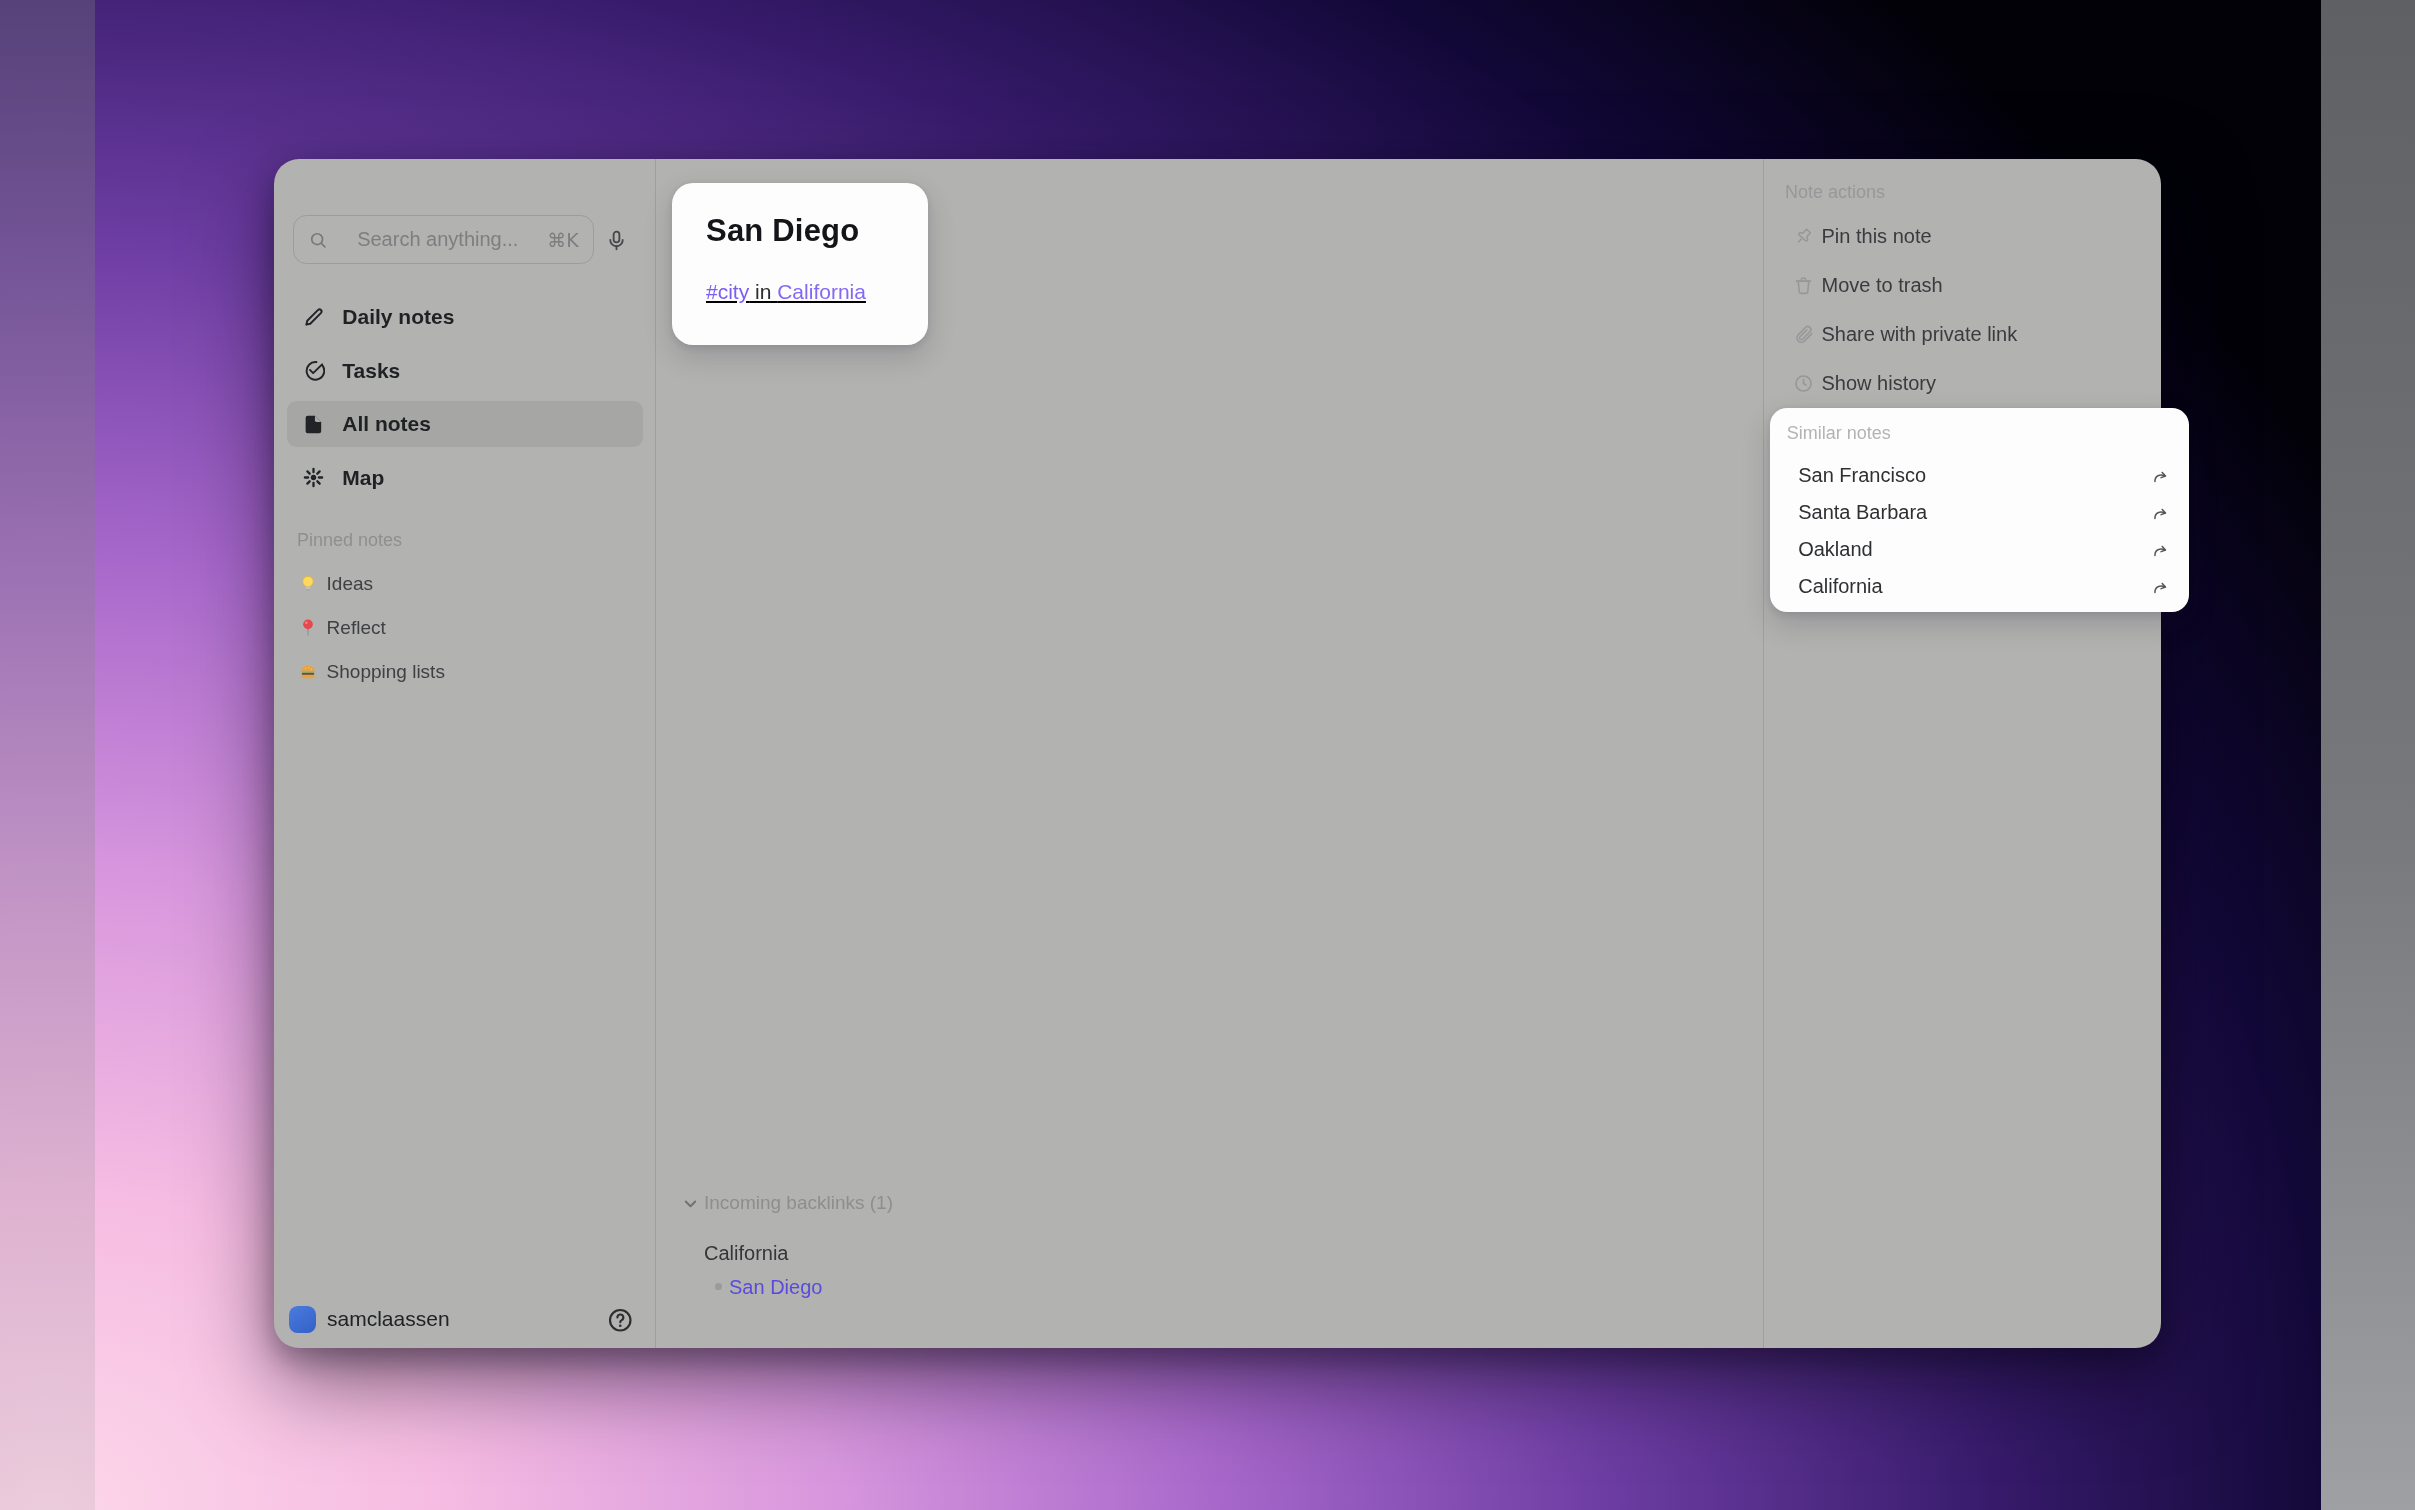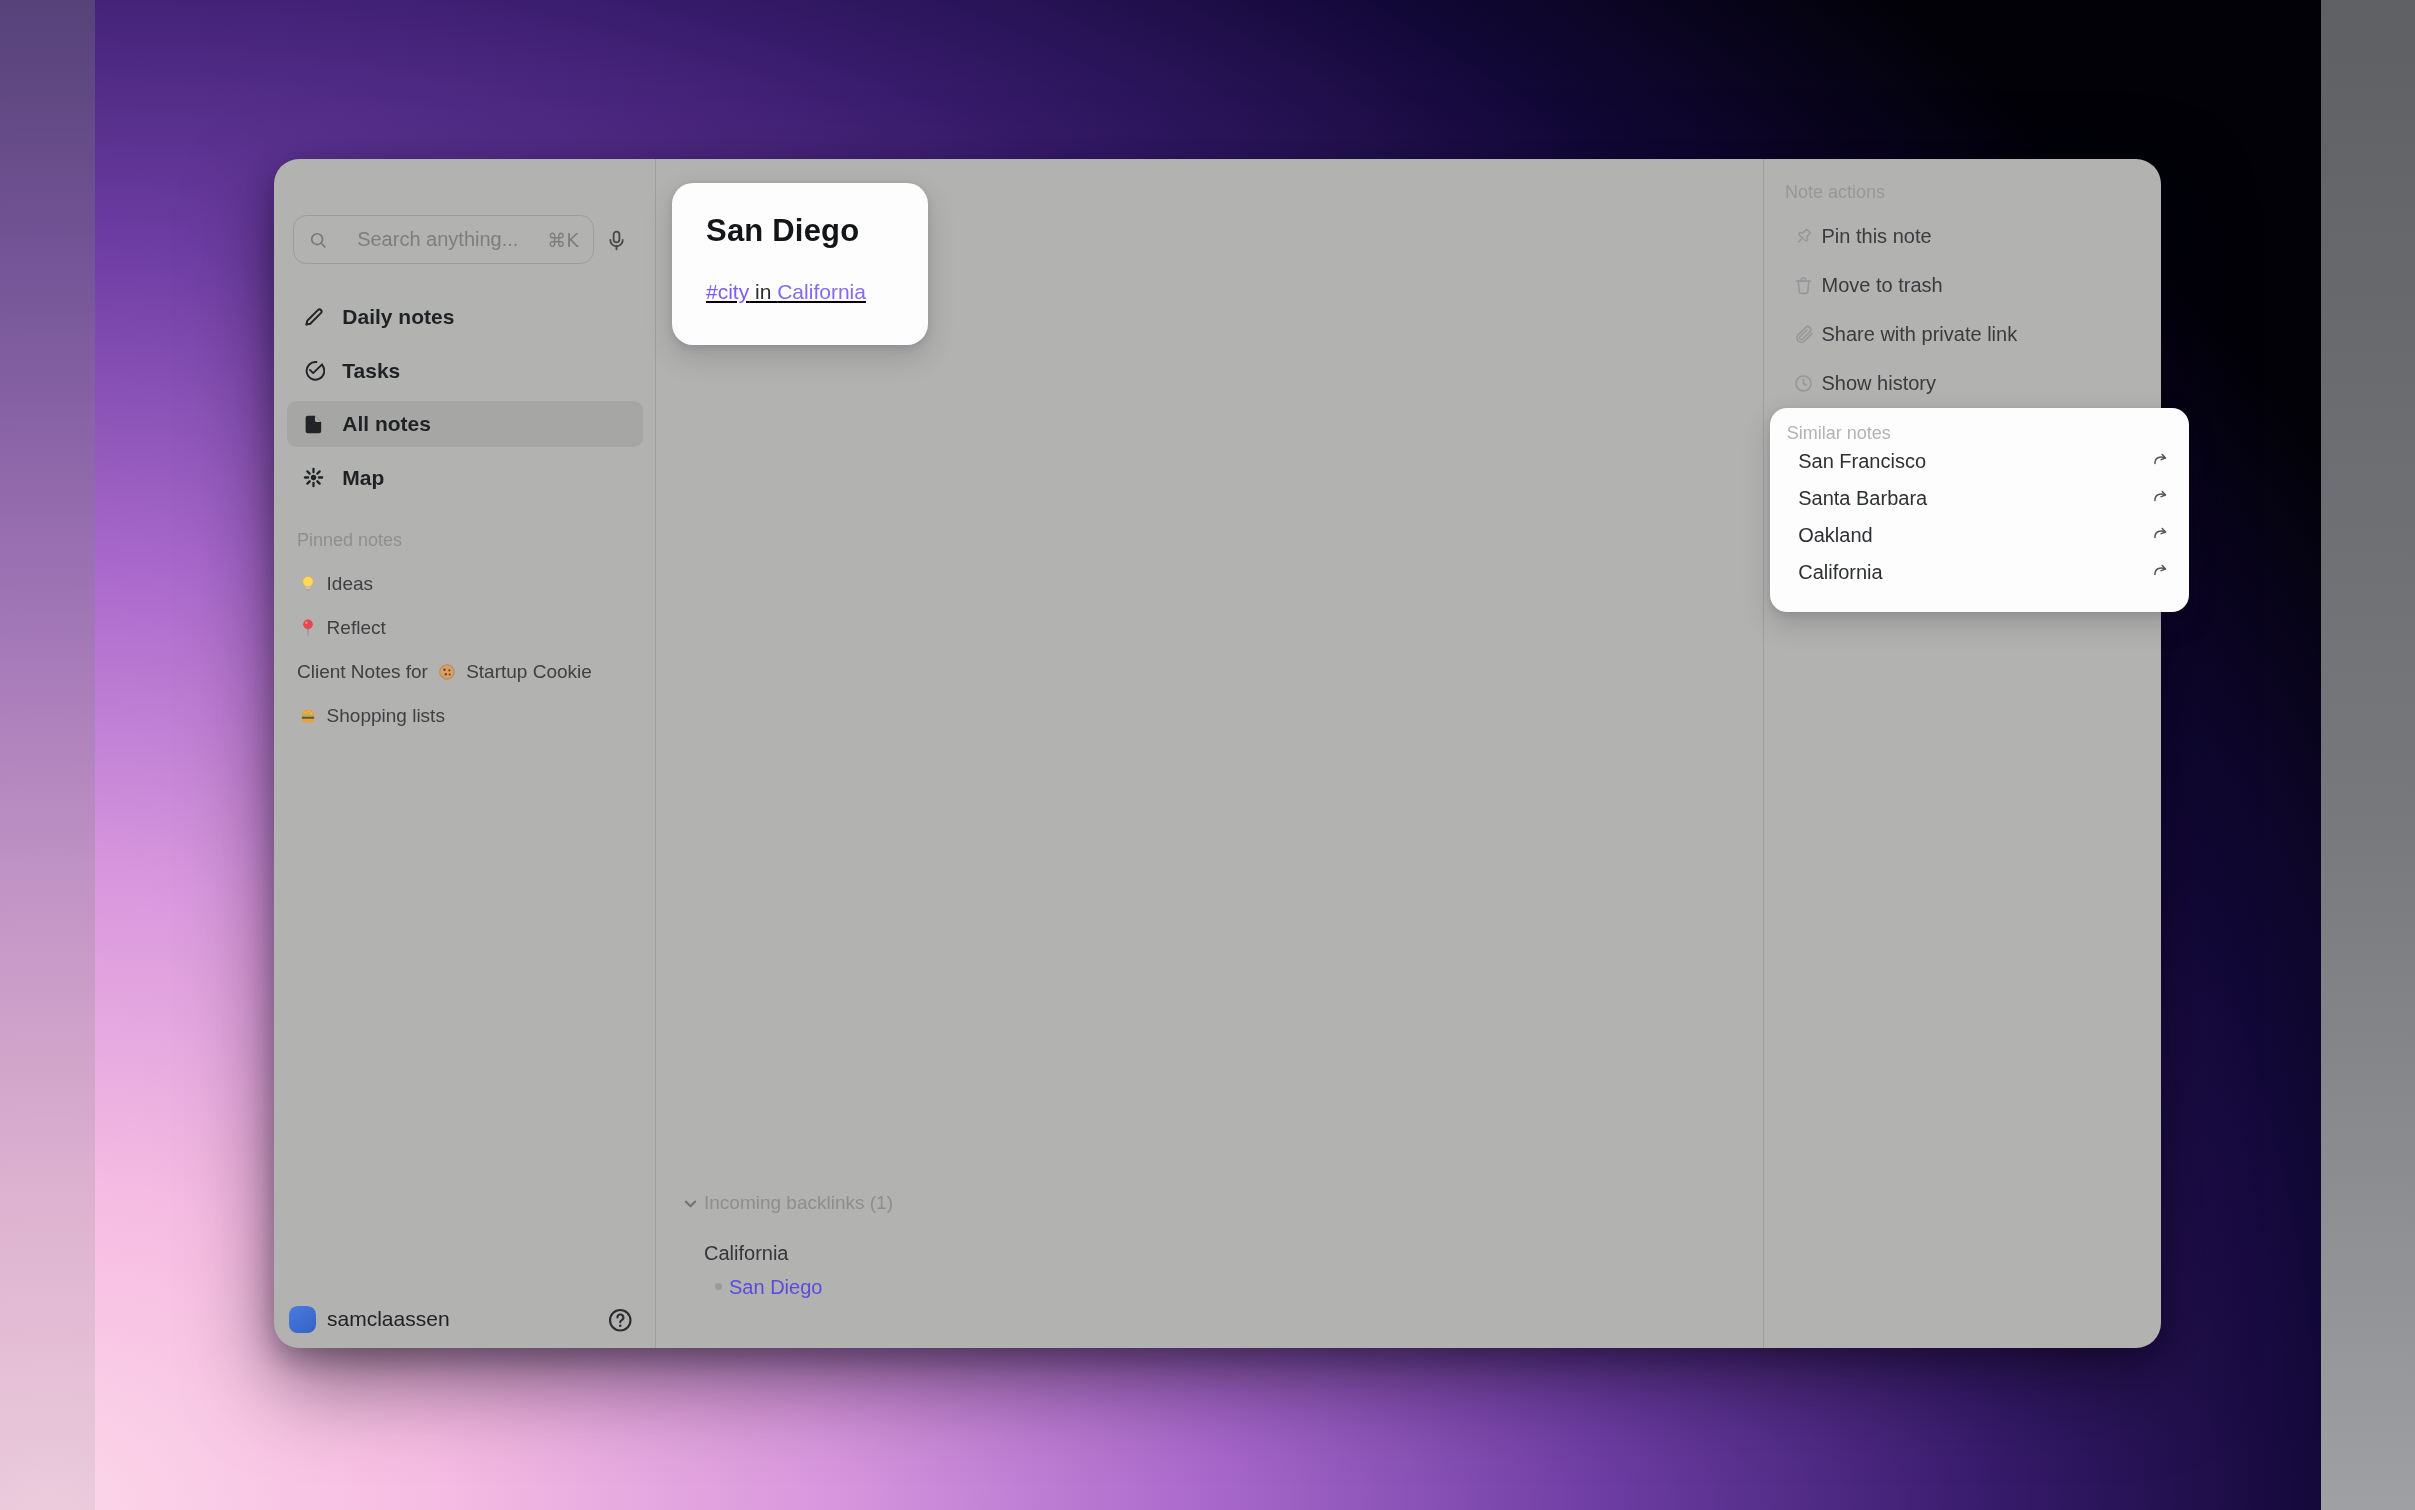--- a/index.html
+++ b/index.html
@@ -109,21 +109,21 @@
   .action-label { font-size:20px; font-weight:500; color:#3a3b3f; }
 
   .similar-card {
     position:absolute; left:5.7px; top:249px; width:419px; height:204px;
     background:#fdfdfd; border-radius:17px;
     box-shadow:0 11.4px 28.5px rgba(25,20,45,.18), 0 2.9px 7.6px rgba(25,20,45,.10);
   }
   .similar-header { position:absolute; left:17px; top:15px; font-size:18px; font-weight:500; color:#b2b3b5; }
   .similar-list { position:absolute; left:0; top:42px; width:100%; }
   .similar-row {
-    height:37px; display:flex; align-items:flex-start; justify-content:space-between;
+    height:37px; display:flex; align-items:flex-end; justify-content:space-between;
     padding:0 19px 0 28.5px; cursor:pointer;
   }
   .similar-label { font-size:20px; font-weight:500; color:#2e3033; }
   .open-icon { width:19px; height:19px; color:#54565a; display:grid; place-items:center; }
 
   svg { display:block; }
 </style>
 </head>
 <body>
 
@@ -219,33 +219,20 @@
         <span class="emoji">
           <svg width="20" height="20" viewBox="0 0 24 24">
             <path d="M11.1 12.5h1.8l-.5 9.2h-.8z" fill="#8a8f98"></path>
             <circle cx="12" cy="7.6" r="5.8" fill="#e5484d"></circle>
             <circle cx="10" cy="5.8" r="1.5" fill="#f3888c"></circle>
           </svg>
         </span>
         <span>Reflect</span>
       </div>
       <div class="pinned-row">
-        <span>Client Notes for</span>
-        <span class="emoji">
-          <svg width="20" height="20" viewBox="0 0 24 24">
-            <circle cx="12" cy="12" r="8.6" fill="#d9a066" stroke="#b97d3c" stroke-width="1"></circle>
-            <circle cx="9" cy="9.2" r="1.5" fill="#6b4226"></circle>
-            <circle cx="14.8" cy="10" r="1.3" fill="#6b4226"></circle>
-            <circle cx="10.6" cy="14.6" r="1.4" fill="#6b4226"></circle>
-            <circle cx="15.2" cy="15" r="1.2" fill="#6b4226"></circle>
-          </svg>
-        </span>
-        <span>Startup Cookie</span>
-      </div>
-      <div class="pinned-row">
         <span class="emoji">
           <svg width="20" height="20" viewBox="0 0 24 24">
             <path d="M4 10.6a8 6.4 0 0 1 16 0z" fill="#e8a33d"></path>
             <circle cx="9" cy="7.6" r=".7" fill="#f7d08a"></circle>
               <circle cx="13" cy="6.8" r=".7" fill="#f7d08a"></circle>
               <circle cx="15.8" cy="8.6" r=".7" fill="#f7d08a"></circle>
             <rect x="4" y="10.8" width="16" height="1.8" rx=".9" fill="#8bc34a"></rect>
             <rect x="4.4" y="12.8" width="15.2" height="2.4" rx="1.2" fill="#7a4a21"></rect>
             <path d="M4 15.6h16v1.4a2.4 2.4 0 0 1-2.4 2.4H6.4A2.4 2.4 0 0 1 4 17z" fill="#e8a33d"></path>
           </svg>

